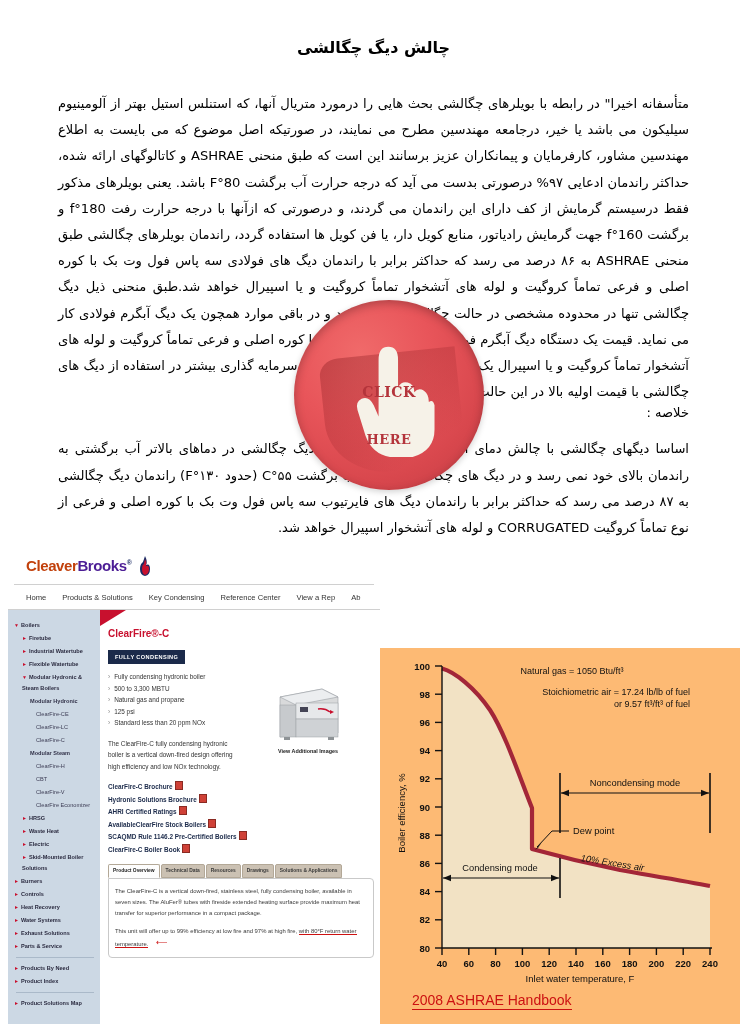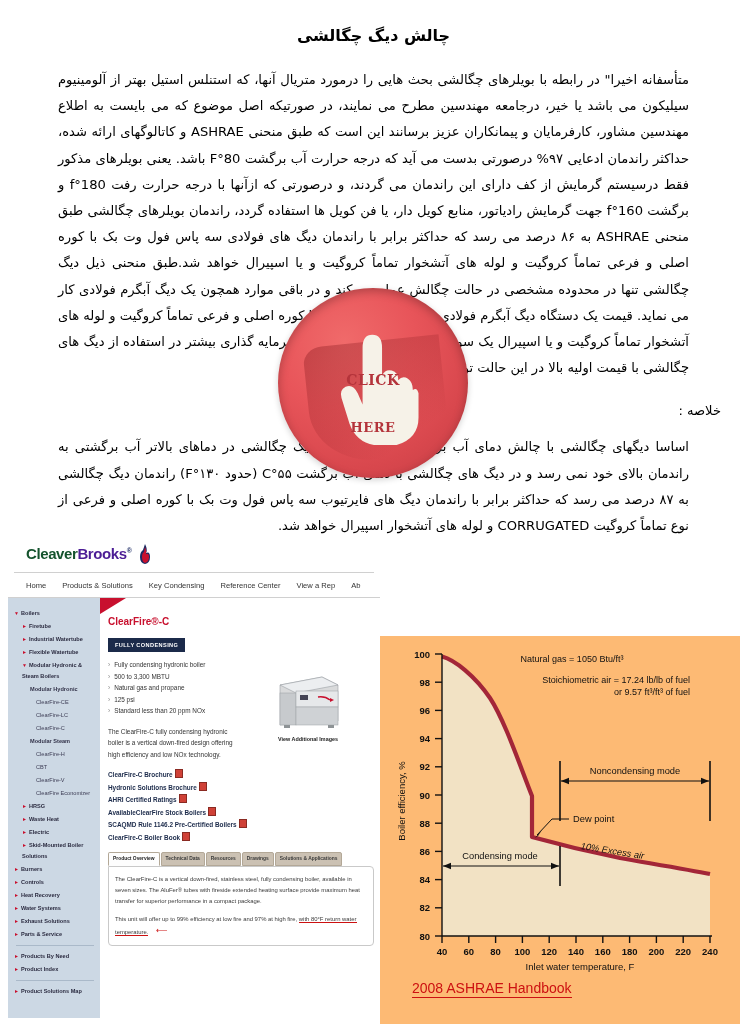--- a/index.html
+++ b/index.html
@@ -13,51 +13,51 @@
   }
   .page{position:relative;width:747px;height:1024px;}
 
   
   .doc-title{
     text-align:center;
     font-weight:bold;
     font-size:16px;
     color:#000;
     direction:rtl;
-    margin:0;
+    margin:12px;
     padding-top:26px;
     letter-spacing:0.2px;
   }
   .article{
     direction:rtl;
     text-align:justify;
     font-size:13.1px;
     line-height:26.2px;
     color:#000;
     margin:0;
     padding:22px 58px 0 58px;
     position:relative;
     z-index:1;
   }
   .article p{margin:0 0 0 0;}
   .summary-label{
     direction:rtl;text-align:right;
     font-size:13.1px;color:#000;
-    padding:0 26px;margin-top:22px;
+    padding:0 58px;
   }
   .summary-body{
     direction:rtl;text-align:justify;
     font-size:13.1px;line-height:26.2px;color:#000;
     padding:16px 58px 0 58px;
   }
 
   
   .click-badge{
     position:absolute;
-    left:278px;top:288px;
+    left:294px;top:288px;
     width:190px;height:190px;
     z-index:40;
     pointer-events:auto;
     cursor:pointer;
   }
   .click-circle{
     position:absolute;inset:0;
     border-radius:50%;
     background:radial-gradient(circle at 35% 28%, #f06a6a 0%, #e8555a 38%, #d8474d 70%, #c23c44 100%);
     box-shadow:0 3px 10px rgba(0,0,0,.25) inset, 0 2px 6px rgba(0,0,0,.18);
@@ -98,21 +98,21 @@
     background:#fff;
     overflow:hidden;
     font-family:"Liberation Sans",sans-serif;
   }
   .cb-logo{
     position:relative;
     padding:6px 0 4px 18px;
     font-size:15px;font-weight:bold;
     letter-spacing:-.4px;
   }
-  .cb-logo .cleaver{color:#14532d;}
+  .cb-logo .cleaver{color:#c2410c;}
   .cb-logo .brooks{color:#4c1d95;}
   .cb-logo .reg{font-size:7px;color:#1b2a63;vertical-align:super;}
   .flame{
     display:inline-block;width:16px;height:20px;vertical-align:-5px;margin-left:2px;position:relative;
   }
   .cb-rule{border-top:1px solid #d0d0d0;margin:4px 6px 0 6px;}
   .cb-nav{
     display:flex;gap:0;
     font-size:7.6px;color:#333;
     padding:8px 6px 7px 18px;

